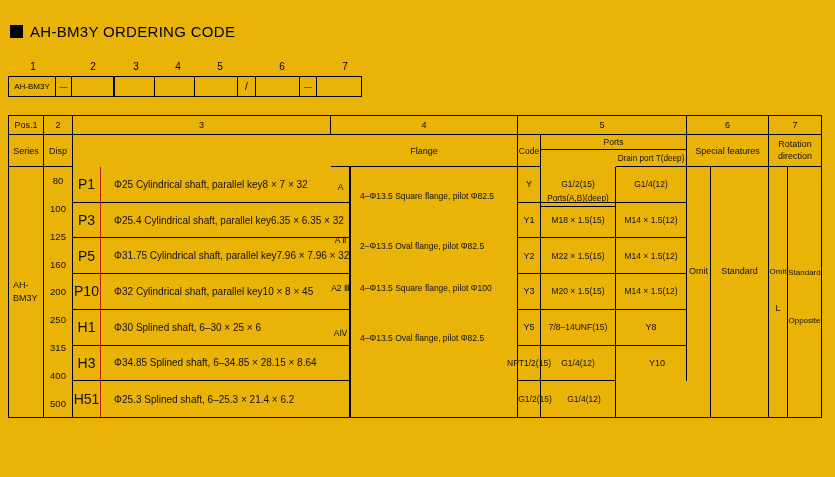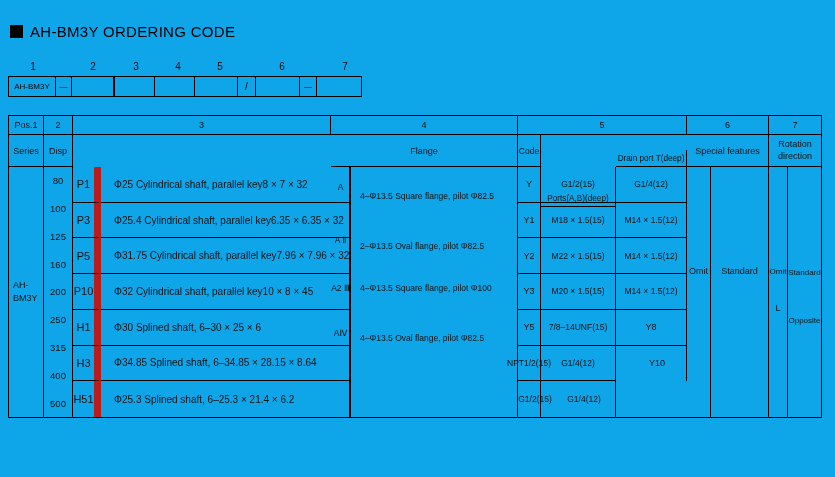--- a/index.html
+++ b/index.html
@@ -1,18 +1,18 @@
 <!DOCTYPE html>
 <html><head>
 <meta charset="utf-8">
 <style>
   * { margin:0; padding:0; box-sizing:border-box; }
   html,body { background:#fff; }
   .page {
-    position:relative; width:835px; height:477px; background:#0ea5e9;
+    position:relative; width:835px; height:477px; background:#eab308;
     font-family:"Liberation Sans", sans-serif; color:#111; overflow:hidden;
   }
   
   .title-row { position:absolute; left:10px; top:23px; display:flex; align-items:center; gap:7px; }
   .title-square { width:13px; height:13px; background:#000; display:inline-block; }
   .title-text { font-size:15px; font-weight:500; letter-spacing:0.3px; color:#000; }
 
   
   .strip-numbers { position:absolute; top:61px; left:0; height:13px; font-size:10px; color:#000; }
   .strip-numbers span { position:absolute; transform:translateX(-50%); }
@@ -53,21 +53,21 @@
   .lh-portsab{left:532px;top:34px;height:17px;width:75px;font-size:8.2px;white-space:nowrap;margin-top:40px;}
   .lh-drain{left:607px;top:34px;height:17px;width:71px;font-size:8.2px;white-space:nowrap;}
   .lh-special{left:678px;width:82px;}
   .lh-rotation{left:760px;width:52px;line-height:1.25;}
   
   .bd { top:51px; height:250px; }
   .series-cell{left:0;width:35px;font-size:9px;line-height:1.45;display:flex;align-items:center;justify-content:center;text-align:left;}
   .series-cell span{width:26px;}
   .disp-cell{left:35px;width:29px;display:flex;flex-direction:column;justify-content:space-around;align-items:center;font-size:9.5px;}
   .output-grid{left:64px;width:258px;display:grid;grid-template-columns:28px 1fr;grid-auto-rows:1fr;}
-  .output-grid .oc{border-right:7px solid #b91c1c;border-bottom:1px solid #000;display:flex;align-items:center;justify-content:center;font-size:11px;}
+  .output-grid .oc{border-right:1px solid #b91c1c;border-bottom:1px solid #000;display:flex;align-items:center;justify-content:center;font-size:14px;}
   .output-grid .od{border-right:1px solid #000;border-bottom:1px solid #000;display:flex;align-items:center;padding-left:13px;font-size:10px;white-space:nowrap;}
   .output-grid > div:nth-last-child(-n+2){border-bottom:none;}
   .flange-code-cell{left:322px;width:20px;font-size:8.5px;}
   .flange-code-cell span{position:absolute;left:50%;transform:translate(-50%,-50%);white-space:nowrap;}
   .flange-code-cell span:nth-of-type(1){top:8%;}
   .flange-code-cell span:nth-of-type(2){top:29%;}
   .flange-code-cell span:nth-of-type(3){top:48.5%;}
   .flange-code-cell span:nth-of-type(4){top:66.5%;}
   .flange-desc-cell{left:342px;width:167px;font-size:8.5px;}
   .flange-desc-cell span{position:absolute;left:9px;transform:translateY(-50%);white-space:nowrap;}
@@ -141,20 +141,21 @@
     <div class="cell cc cb cr r1 ph3">3</div>
     <div class="cell cc cb cr r1 ph4">4</div>
     <div class="cell cc cb cr r1 ph5">5</div>
     <div class="cell cc cb cr r1 ph6">6</div>
     <div class="cell cc cb r1 ph7">7</div>
 
     <div class="cell cc cb cr r2 lh-series">Series</div>
     <div class="cell cc cb cr r2 lh-disp">Disp</div>
     <div class="cell cc cb cr r2 lh-flange">Flange</div>
     <div class="cell cc cb cr r2 lh-code">Code</div>
+    <div class="cell cc cb cr lh-ports">Ports</div>
     <div class="cell cc cb cr lh-portsab">Ports(A,B)(deep)</div>
     <div class="cell cc cb cr lh-drain">Drain port T(deep)</div>
     <div class="cell cc cb cr r2 lh-special">Special features</div>
     <div class="cell cc cb r2 lh-rotation">Rotation direction</div>
 
     <div class="cell cr bd series-cell">
       <span>AH-BM3Y</span>
     </div>
 
     <div class="cell cr bd disp-cell">

